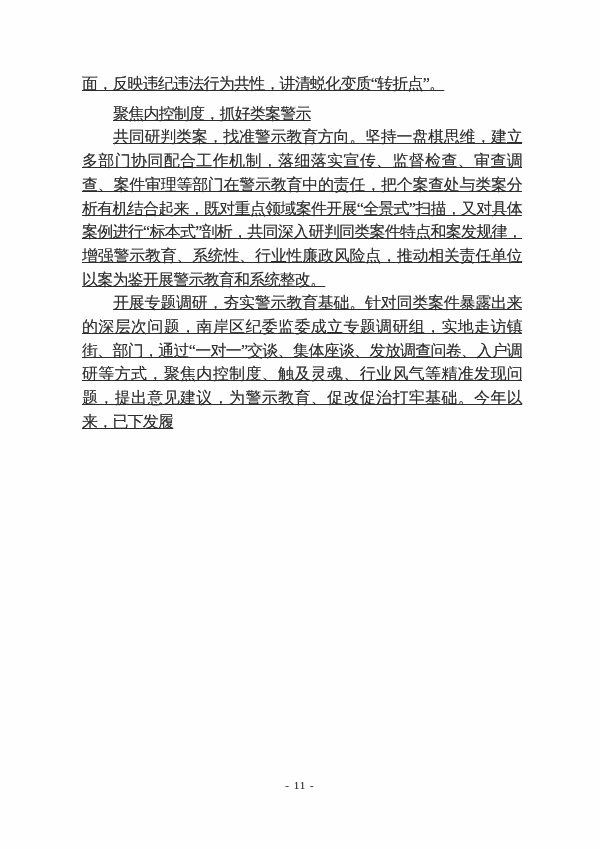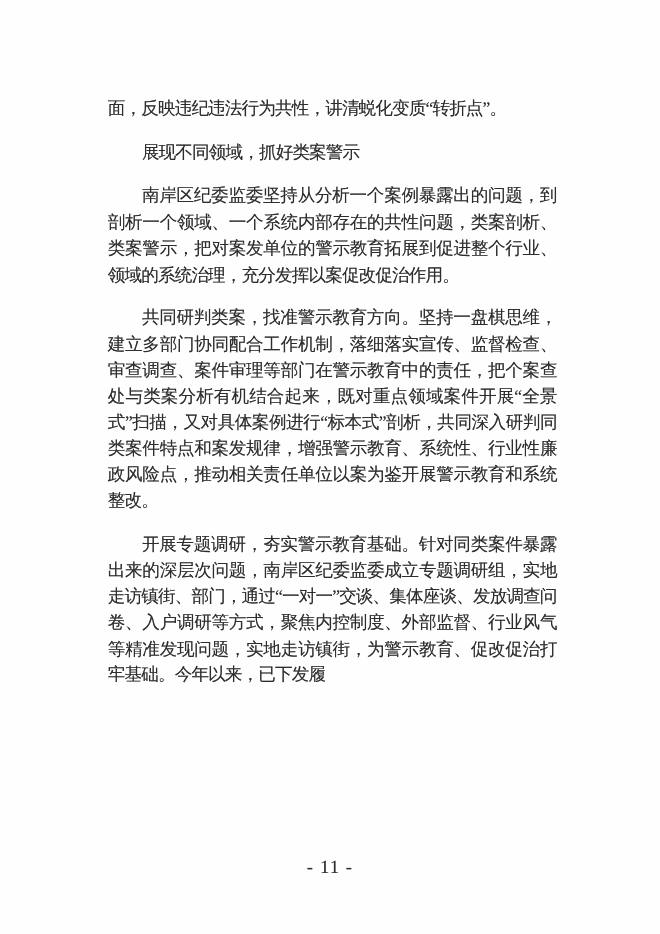--- a/index.html
+++ b/index.html
@@ -26,46 +26,46 @@
     width: 440px;
     color: #2d2d2d;
     font-size: 16px;
     letter-spacing: -0.8px;
     line-height: 23.7px;
     text-align: justify;
     text-justify: inter-ideograph;
     text-shadow: 0 0 0.4px rgba(40,40,40,0.45);
   }
   .para {
-    margin: 16px;
+    margin: 0;
+    text-decoration: underline;
   }
   .para.indent {
     text-indent: 31px;
   }
   .para.heading {
     margin-top: 6px;
   }
   .page-number {
     position: absolute;
     top: 779px;
     left: 0;
     right: 0;
     text-align: center;
     color: #2d2d2d;
-    font-size: 17px;
+    font-size: 11px;
     letter-spacing: 1px;
     text-shadow: 0 0 0.4px rgba(40,40,40,0.45);
   }
 </style>
 </head>
 <body>
 
 <div class="page">
   <div class="text-block">
     <p class="para no-indent">面，反映违纪违法行为共性，讲清蜕化变质“转折点”。</p>
-    <p class="para indent heading">展现不同领域，抓好类案警示</p>
-    <p class="para indent">南岸区纪委监委坚持从分析一个案例暴露出的问题，到剖析一个领域、一个系统内部存在的共性问题，类案剖析、类案警示，把对案发单位的警示教育拓展到促进整个行业、领域的系统治理，充分发挥以案促改促治作用。</p>
+    <p class="para indent heading">聚焦内控制度，抓好类案警示</p>
     <p class="para indent">共同研判类案，找准警示教育方向。坚持一盘棋思维，建立多部门协同配合工作机制，落细落实宣传、监督检查、审查调查、案件审理等部门在警示教育中的责任，把个案查处与类案分析有机结合起来，既对重点领域案件开展“全景式”扫描，又对具体案例进行“标本式”剖析，共同深入研判同类案件特点和案发规律，增强警示教育、系统性、行业性廉政风险点，推动相关责任单位以案为鉴开展警示教育和系统整改。</p>
-    <p class="para indent">开展专题调研，夯实警示教育基础。针对同类案件暴露出来的深层次问题，南岸区纪委监委成立专题调研组，实地走访镇街、部门，通过“一对一”交谈、集体座谈、发放调查问卷、入户调研等方式，聚焦内控制度、外部监督、行业风气等精准发现问题，实地走访镇街，为警示教育、促改促治打牢基础。今年以来，已下发履</p>
+    <p class="para indent">开展专题调研，夯实警示教育基础。针对同类案件暴露出来的深层次问题，南岸区纪委监委成立专题调研组，实地走访镇街、部门，通过“一对一”交谈、集体座谈、发放调查问卷、入户调研等方式，聚焦内控制度、触及灵魂、行业风气等精准发现问题，提出意见建议，为警示教育、促改促治打牢基础。今年以来，已下发履</p>
   </div>
 
   <div class="page-number">- 11 -</div>
 </div>
 
 </body></html>

